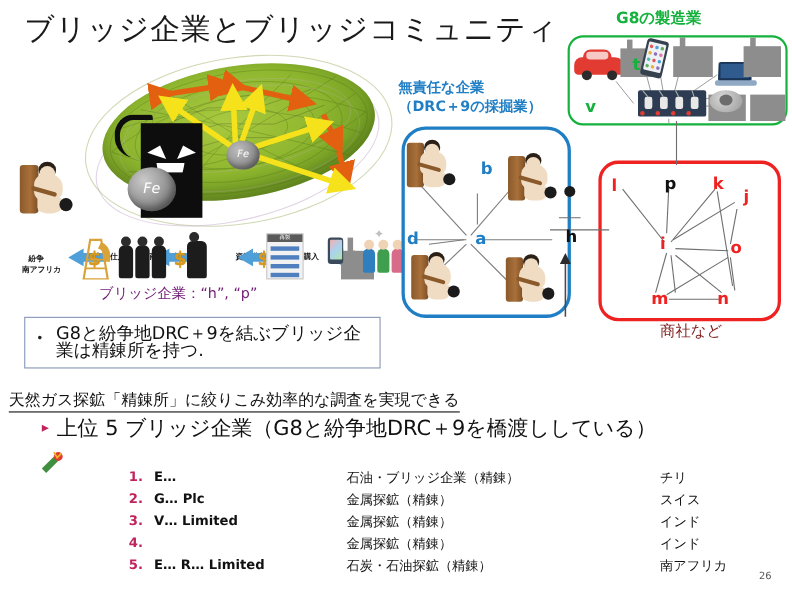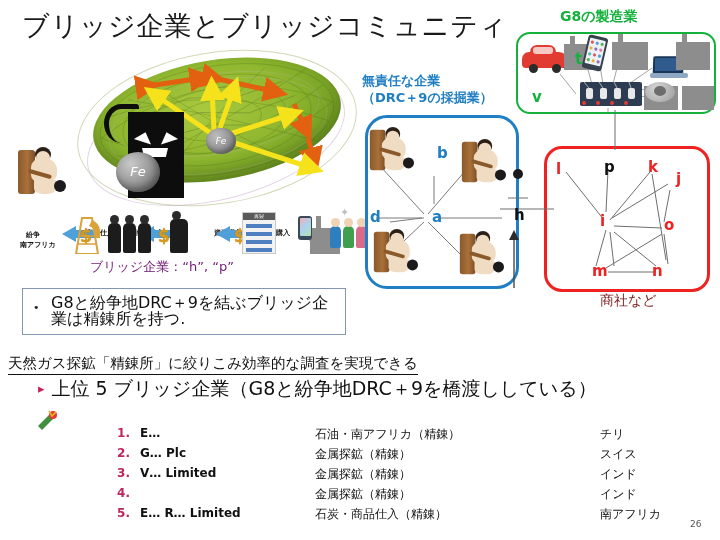--- a/index.html
+++ b/index.html
@@ -504,21 +504,21 @@
 
   <div class="sub-head">天然ガス探鉱「精錬所」に絞りこみ効率的な調査を実現できる</div>
   <div class="list-head">
     <span class="tri">▸</span><span>上位 5 ブリッジ企業（G8と紛争地DRC＋9を橋渡ししている）</span>
   </div>
 
   <div class="tbl">
     <div class="trow">
       <span class="tnum">1.</span>
       <span class="tname">E…</span>
-      <span class="tind">石油・南アフリカ（精錬）</span>
+      <span class="tind">石油・ブリッジ企業（精錬）</span>
       <span class="tctry">チリ</span>
     </div>
     <div class="trow">
       <span class="tnum">2.</span>
       <span class="tname">G… Plc</span>
       <span class="tind">金属探鉱（精錬）</span>
       <span class="tctry">スイス</span>
     </div>
     <div class="trow">
       <span class="tnum">3.</span>
@@ -527,19 +527,19 @@
       <span class="tctry">インド</span>
     </div>
     <div class="trow">
       <span class="tnum">4.</span>
       <span class="tind">金属探鉱（精錬）</span>
       <span class="tctry">インド</span>
     </div>
     <div class="trow">
       <span class="tnum">5.</span>
       <span class="tname">E… R… Limited</span>
-      <span class="tind">石炭・商品仕入（精錬）</span>
+      <span class="tind">石炭・石油探鉱（精錬）</span>
       <span class="tctry">南アフリカ</span>
     </div>
   </div>
 
   <div class="pageno">26</div>
 </div>
 
 </body></html>

